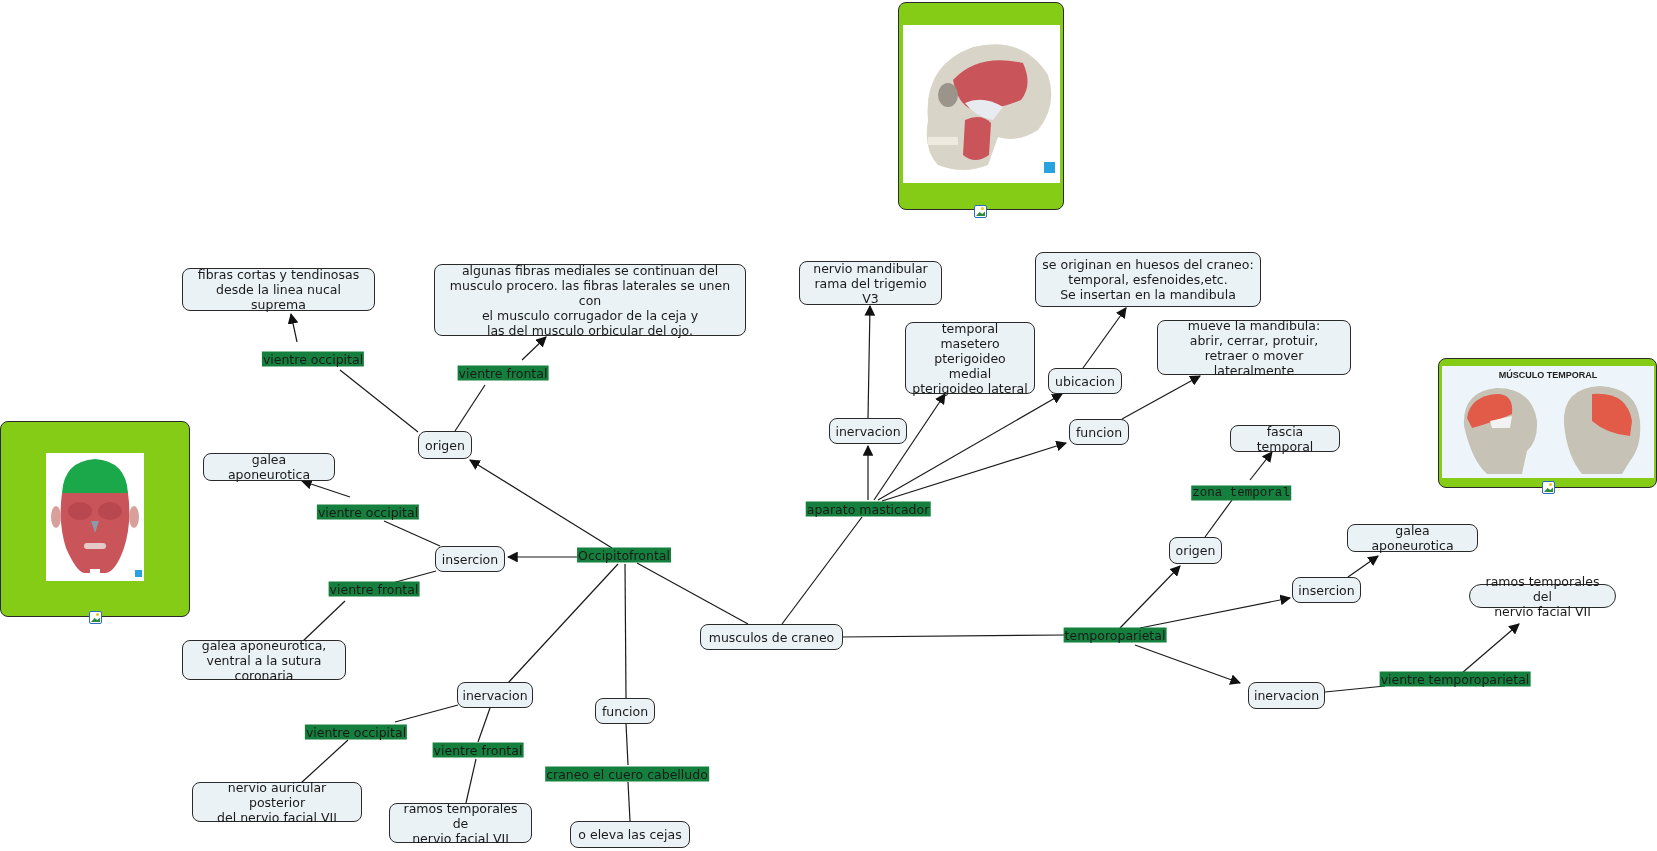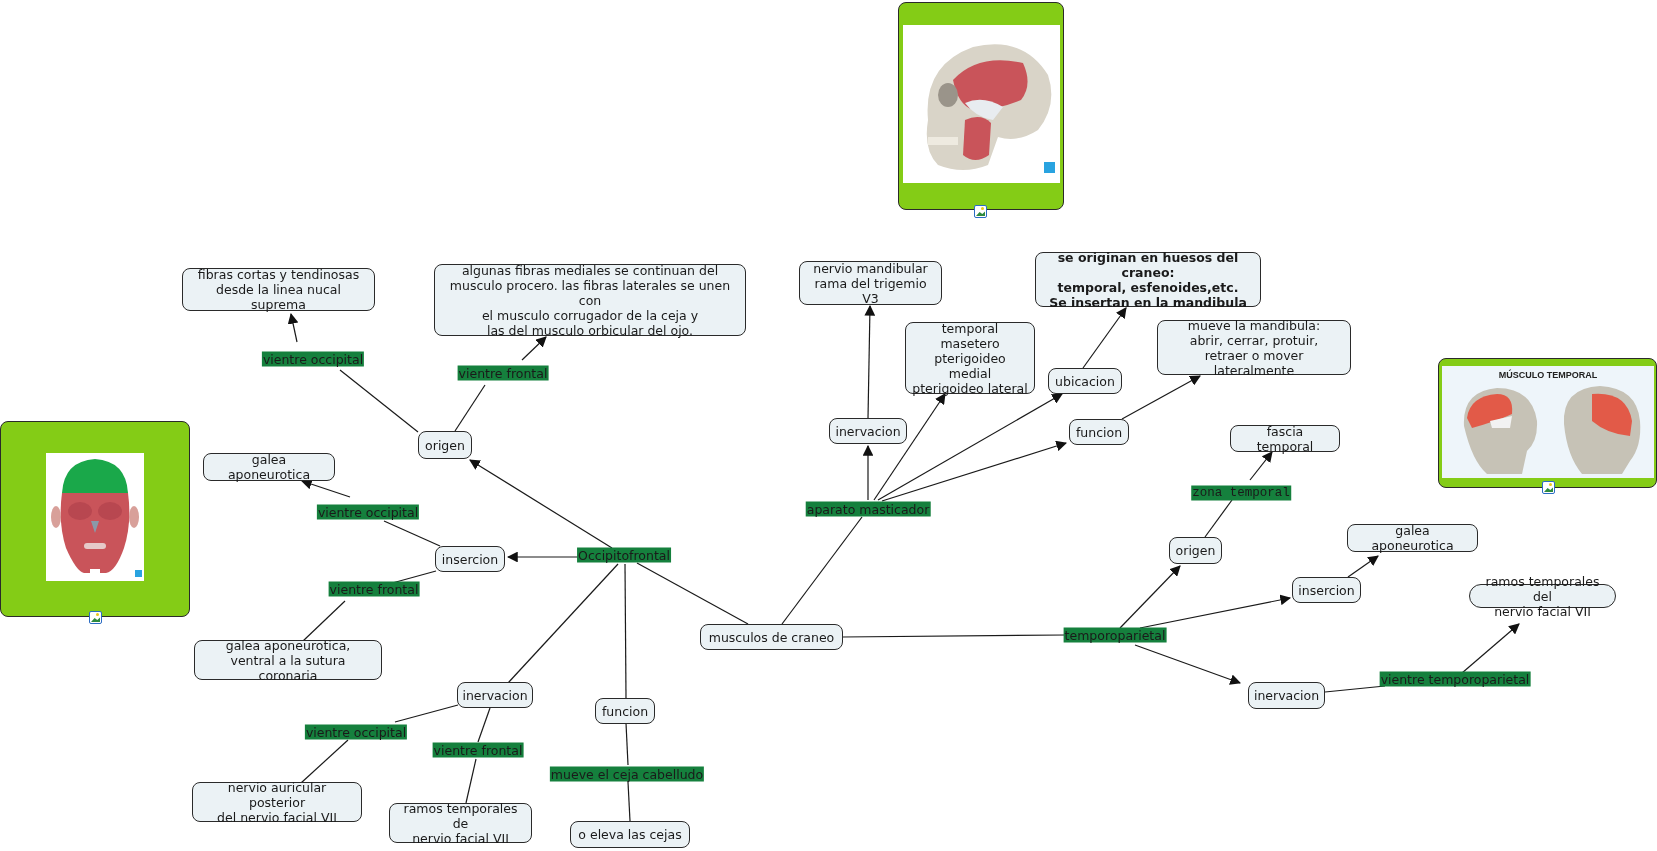--- a/index.html
+++ b/index.html
@@ -147,41 +147,41 @@
 <div class="node" style="left:418px;top:431px;width:54px;height:28px;">origen</div>
 <div class="node" style="left:182px;top:268px;width:193px;height:43px;">fibras cortas y tendinosas
 desde la linea nucal suprema</div>
 <div class="node" style="left:434px;top:264px;width:312px;height:72px;">algunas fibras mediales se continuan del
 musculo procero. las fibras laterales se unen con
 el musculo corrugador de la ceja y
 las del musculo orbicular del ojo.</div>
 
 <div class="node" style="left:435px;top:546px;width:70px;height:26px;">insercion</div>
 <div class="node" style="left:203px;top:453px;width:132px;height:28px;">galea aponeurotica</div>
-<div class="node" style="left:182px;top:640px;width:188px;height:40px;margin-left:12px;">galea aponeurotica,
+<div class="node" style="left:182px;top:640px;width:164px;height:40px;">galea aponeurotica,
 ventral a la sutura coronaria</div>
 
 <div class="node" style="left:457px;top:682px;width:76px;height:26px;">inervacion</div>
 <div class="node" style="left:192px;top:782px;width:170px;height:40px;">nervio auricular posterior
 del nervio facial VII</div>
 <div class="node" style="left:389px;top:803px;width:143px;height:40px;">ramos temporales de
 nervio facial VII</div>
 
 <div class="node" style="left:595px;top:698px;width:60px;height:26px;">funcion</div>
 <div class="node" style="left:570px;top:821px;width:120px;height:27px;">o eleva las cejas</div>
 
 <div class="node" style="left:829px;top:418px;width:78px;height:26px;">inervacion</div>
 <div class="node" style="left:799px;top:261px;width:143px;height:44px;">nervio mandibular
 rama del trigemio V3</div>
 <div class="node" style="left:905px;top:322px;width:130px;height:72px;">temporal
 masetero
 pterigoideo medial
 pterigoideo lateral</div>
 <div class="node" style="left:1048px;top:368px;width:74px;height:26px;">ubicacion</div>
-<div class="node" style="left:1035px;top:252px;width:226px;height:55px;font-weight:bold;">se originan en huesos del craneo:
+<div class="node" style="left:1035px;top:252px;width:226px;height:55px;">se originan en huesos del craneo:
 temporal, esfenoides,etc.
 Se insertan en la mandibula</div>
 <div class="node" style="left:1069px;top:419px;width:60px;height:26px;">funcion</div>
 <div class="node" style="left:1157px;top:320px;width:194px;height:55px;">mueve la mandibula:
 abrir, cerrar, protuir,
 retraer o mover lateralmente</div>
 
 <div class="node" style="left:1169px;top:537px;width:53px;height:27px;">origen</div>
 <div class="node" style="left:1230px;top:425px;width:110px;height:27px;">fascia temporal</div>
 <div class="node" style="left:1292px;top:577px;width:69px;height:26px;">insercion</div>
@@ -192,15 +192,15 @@
 
 <span class="label" style="left:624px;top:555px;">Occipitofrontal</span>
 <span class="label" style="left:868px;top:509px;">aparato masticador</span>
 <span class="label" style="left:1115px;top:635px;">temporoparietal</span>
 <span class="label" style="left:313px;top:359px;">vientre occipital</span>
 <span class="label" style="left:503px;top:373px;">vientre frontal</span>
 <span class="label" style="left:368px;top:512px;">vientre occipital</span>
 <span class="label" style="left:374px;top:589px;">vientre frontal</span>
 <span class="label" style="left:356px;top:732px;">vientre occipital</span>
 <span class="label" style="left:478px;top:750px;">vientre frontal</span>
-<span class="label" style="left:627px;top:774px;">mueve el ceja cabelludo</span>
+<span class="label" style="left:627px;top:774px;">craneo el cuero cabelludo</span>
 <span class="label" style="left:1241px;top:493px;font-family:Liberation Mono, monospace;">zona temporal</span>
 <span class="label" style="left:1455px;top:679px;">vientre temporoparietal</span>
 
 </body></html>

